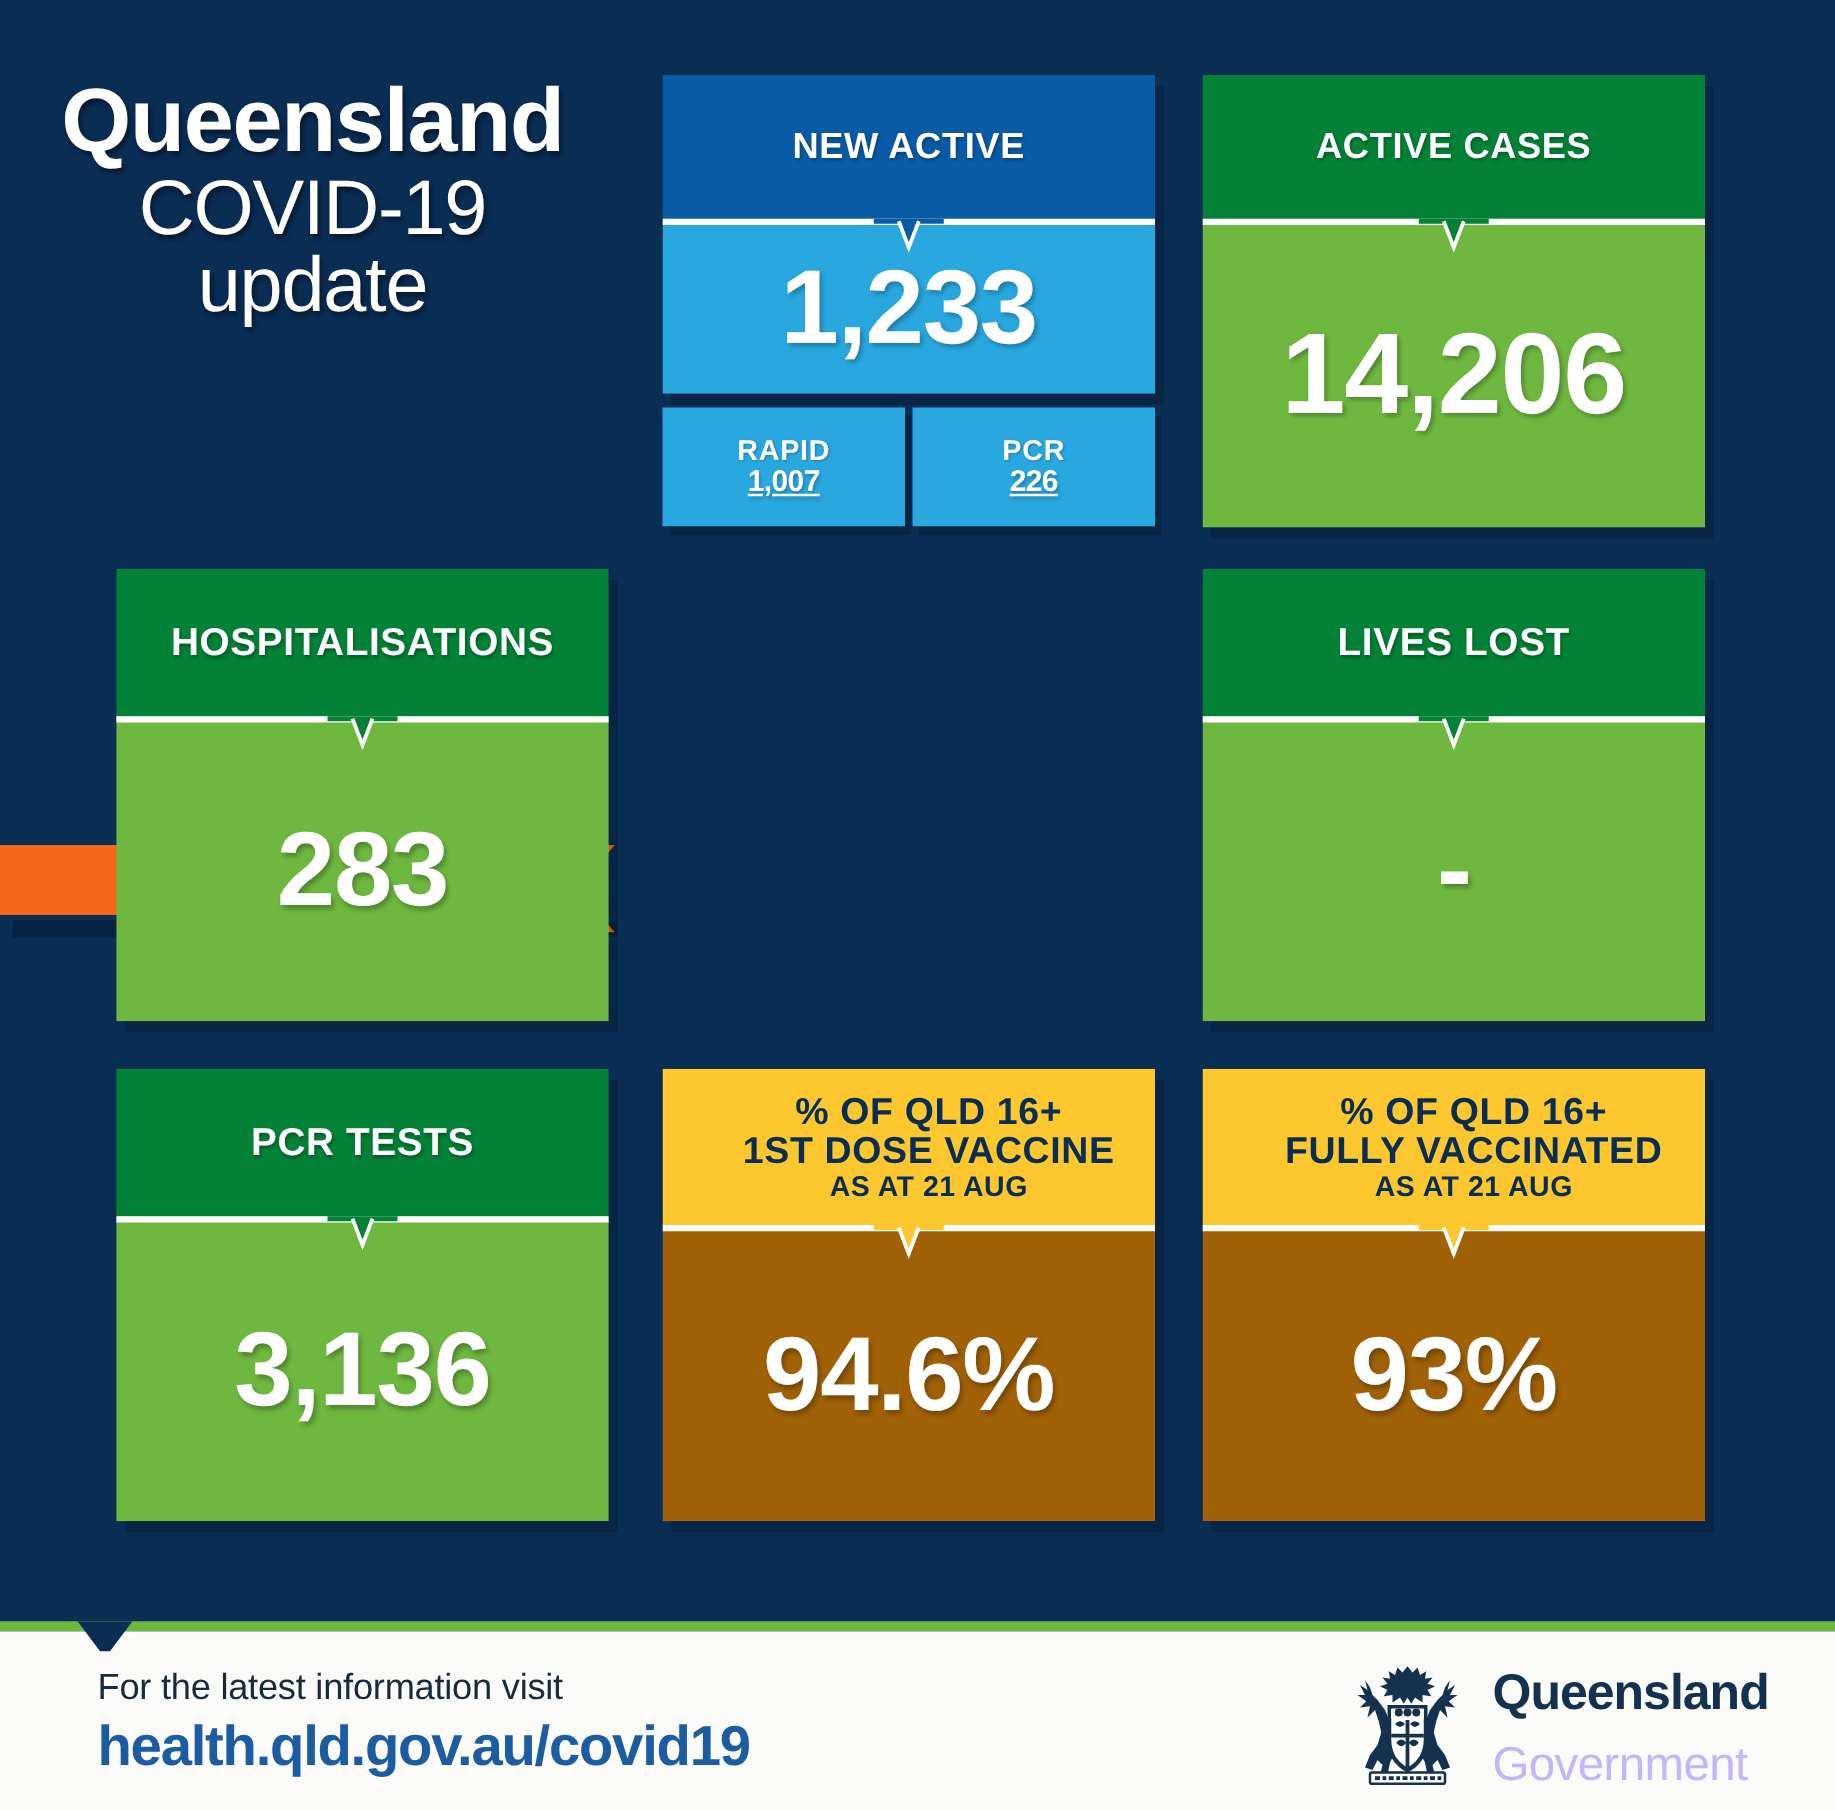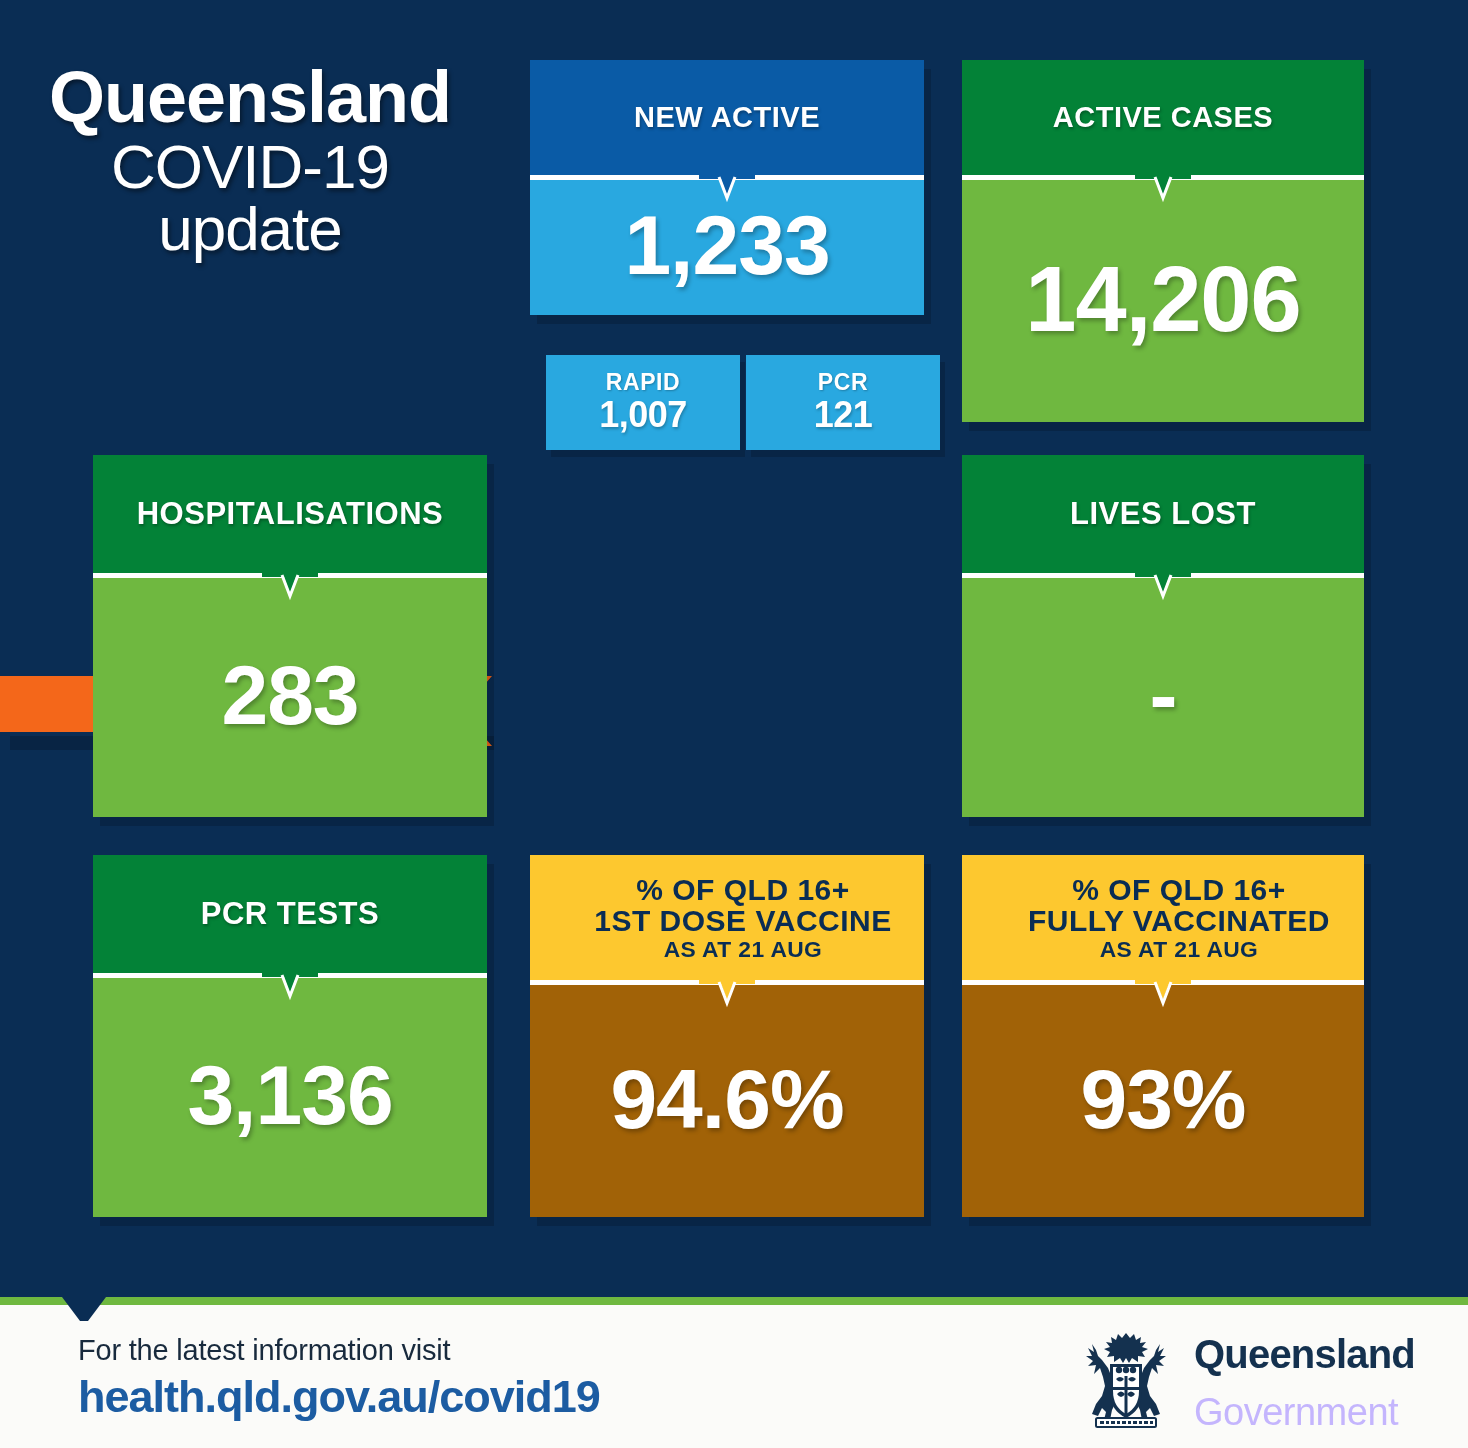--- a/index.html
+++ b/index.html
@@ -181,25 +181,26 @@
     color:#ffffff;
     box-shadow:5px 7px 0 rgba(0,0,0,0.16);
   }
   .split-label {
     font-size:23px;
     font-weight:bold;
     letter-spacing:0.6px;
     text-shadow:1px 1px 2px rgba(0,0,0,0.25);
   }
   .split-value {
-    font-size:36px;
+    font-size:24px;
     font-weight:bold;
     letter-spacing:-0.5px;
     text-shadow:1px 2px 3px rgba(0,0,0,0.25);
     margin-top:-2px;
+    text-decoration:underline;
   }
 
   
   .footer {
     position:absolute;
     left:0; top:1305px;
     width:1468px; height:143px;
     background:#fbfbf9;
   }
   .footer-rule {
@@ -282,28 +283,28 @@
     <div class="card-body">
       <div class="notch-line"></div>
       <svg class="notch-v" viewBox="0 0 56 32">
         <path d="M0 0 L56 0 L56 4 L34 4 L28 20 L22 4 L0 4 Z" fill="#0a5ba6"></path>
         <path d="M20 2 L28 23 L36 2" fill="none" stroke="#ffffff" stroke-width="3"></path>
       </svg>
       <span class="card-value" style="font-size:84px;">1,233</span>
     </div>
   </div>
 
-  <div class="split-row" style="left:546px; top:326px; width:394px; height:95px;margin-top:29px;">
+  <div class="split-row" style="left:530px; top:326px; width:394px; height:95px;">
     <div class="split-cell">
       <span class="split-label">RAPID</span>
       <span class="split-value">1,007</span>
     </div>
     <div class="split-cell">
       <span class="split-label">PCR</span>
-      <span class="split-value">121</span>
+      <span class="split-value">226</span>
     </div>
   </div>
 
   <div class="card c-green" style="left:962px; top:60px; width:402px; height:362px;">
     <div class="card-head" style="height:115px;">
       <span class="card-head-text" style="font-size:29px;">ACTIVE CASES</span>
     </div>
     <div class="card-body">
       <div class="notch-line"></div>
       <svg class="notch-v" viewBox="0 0 56 32">

